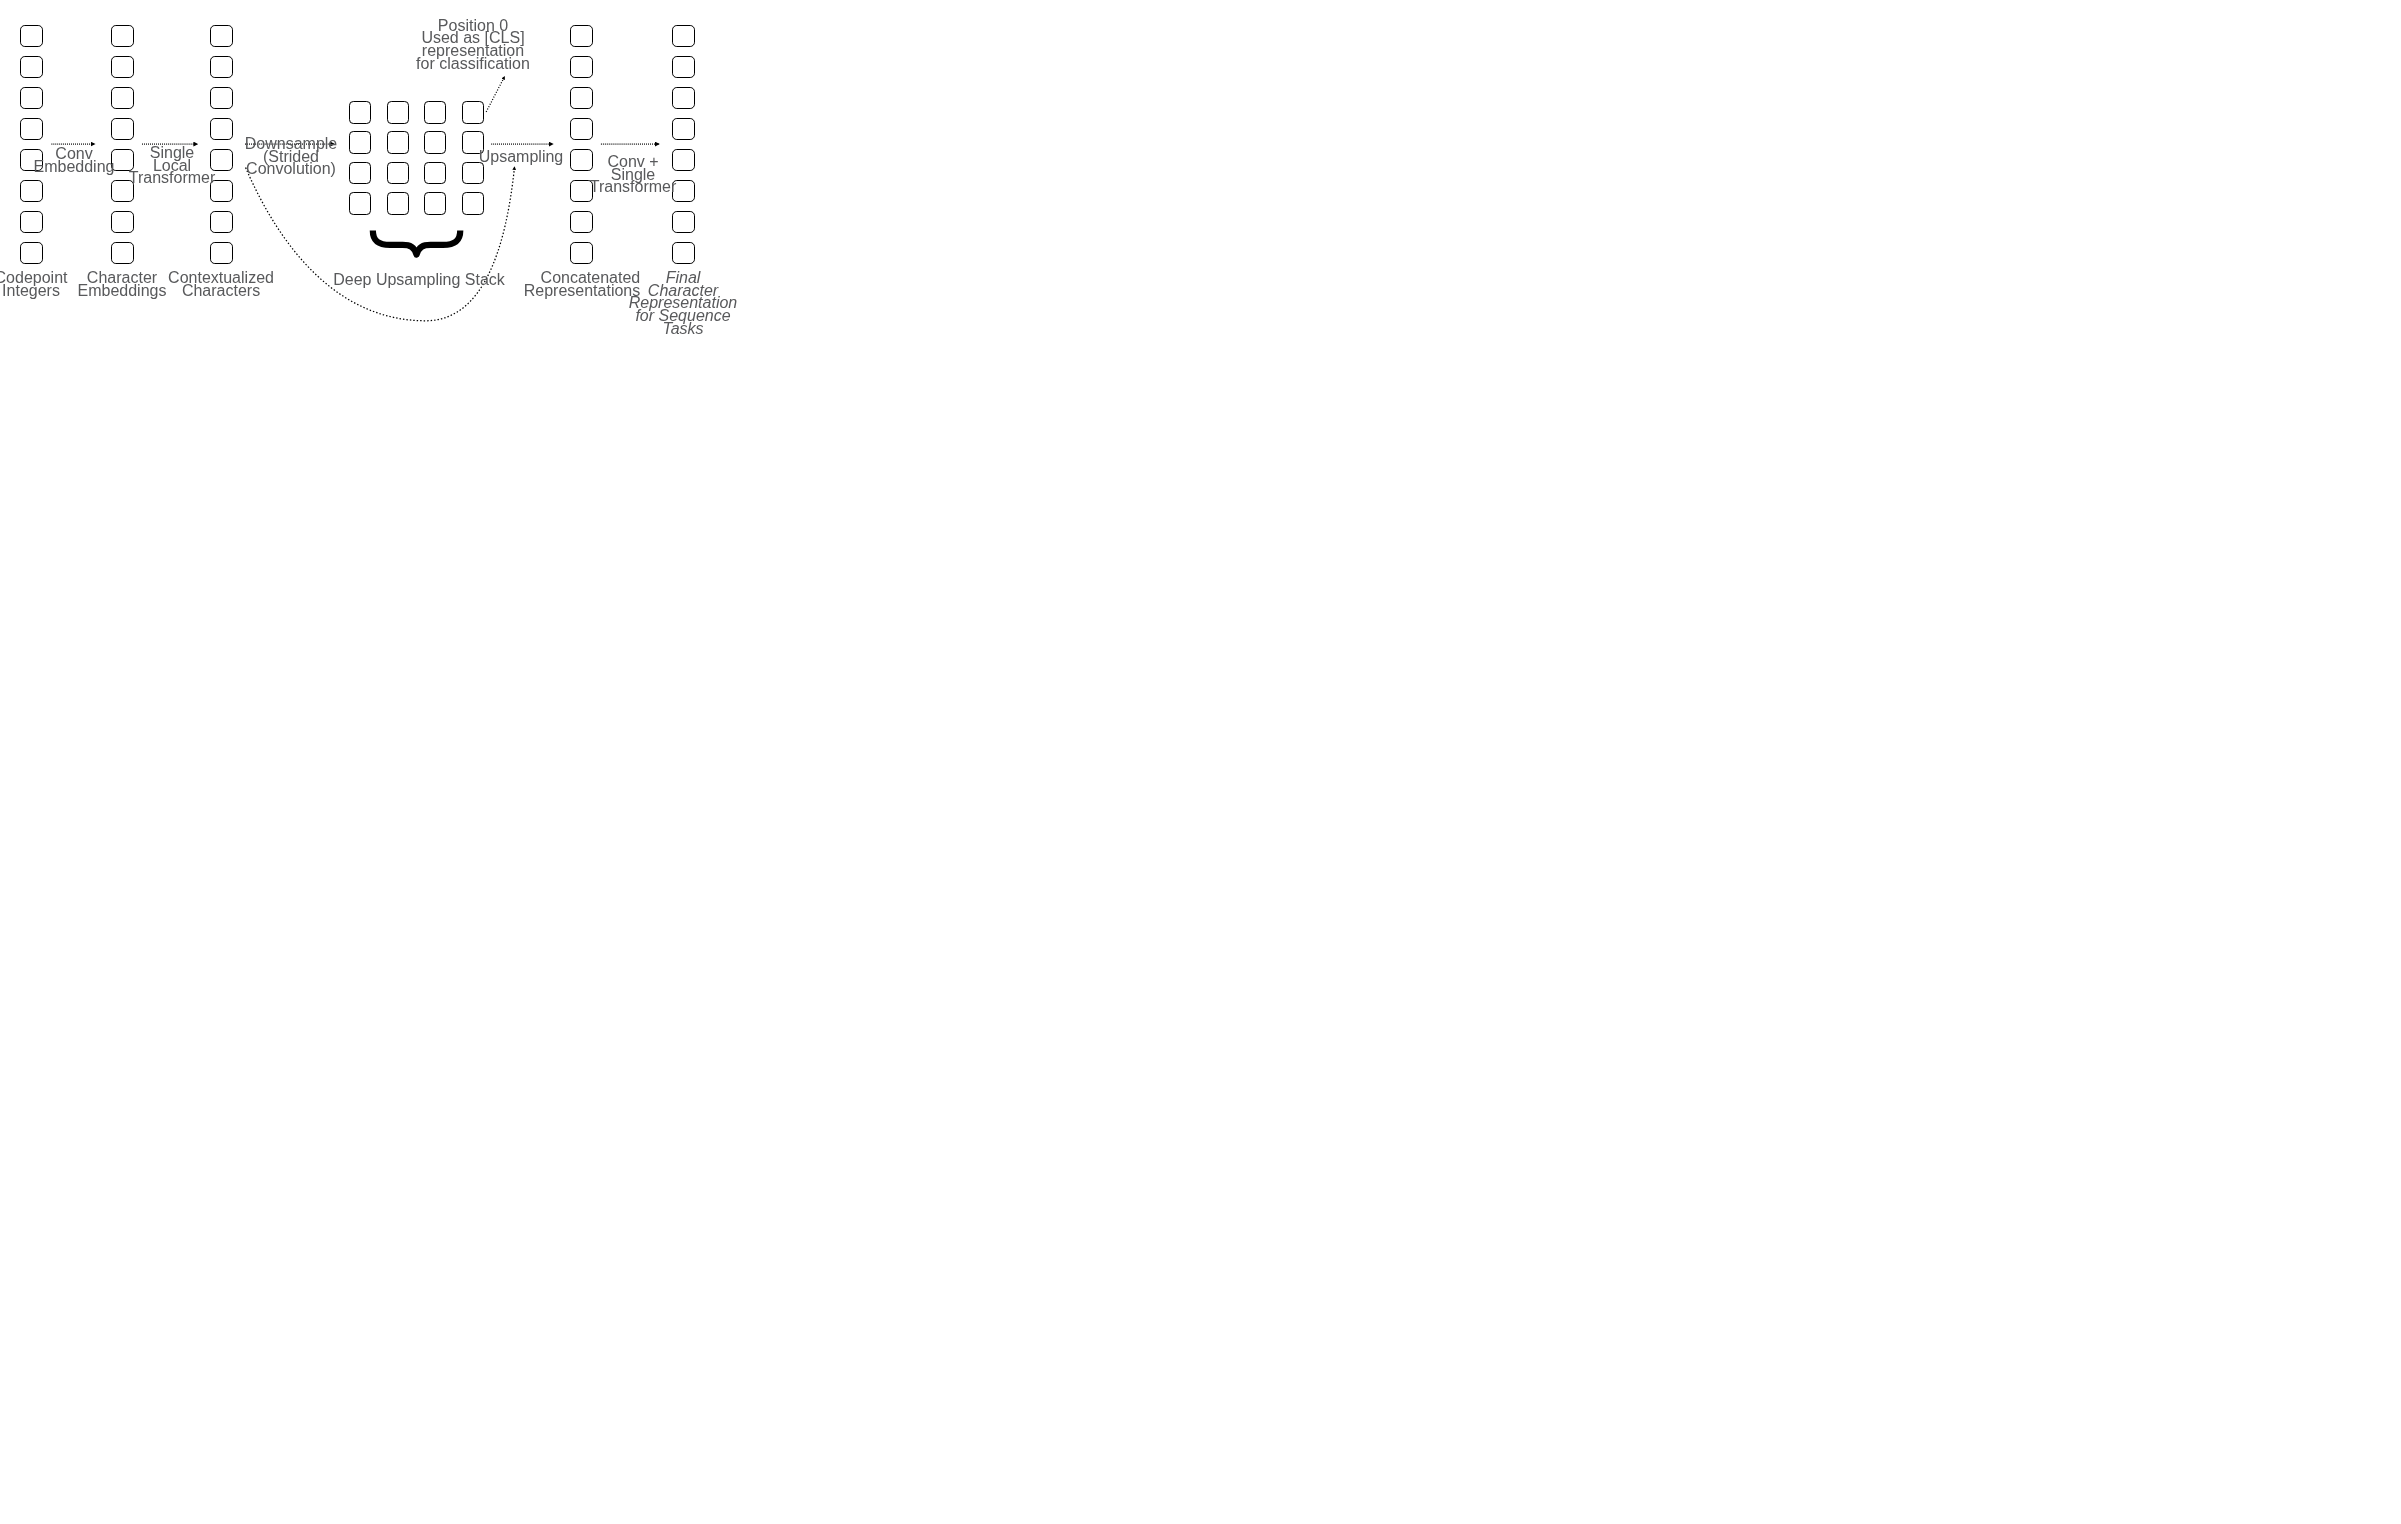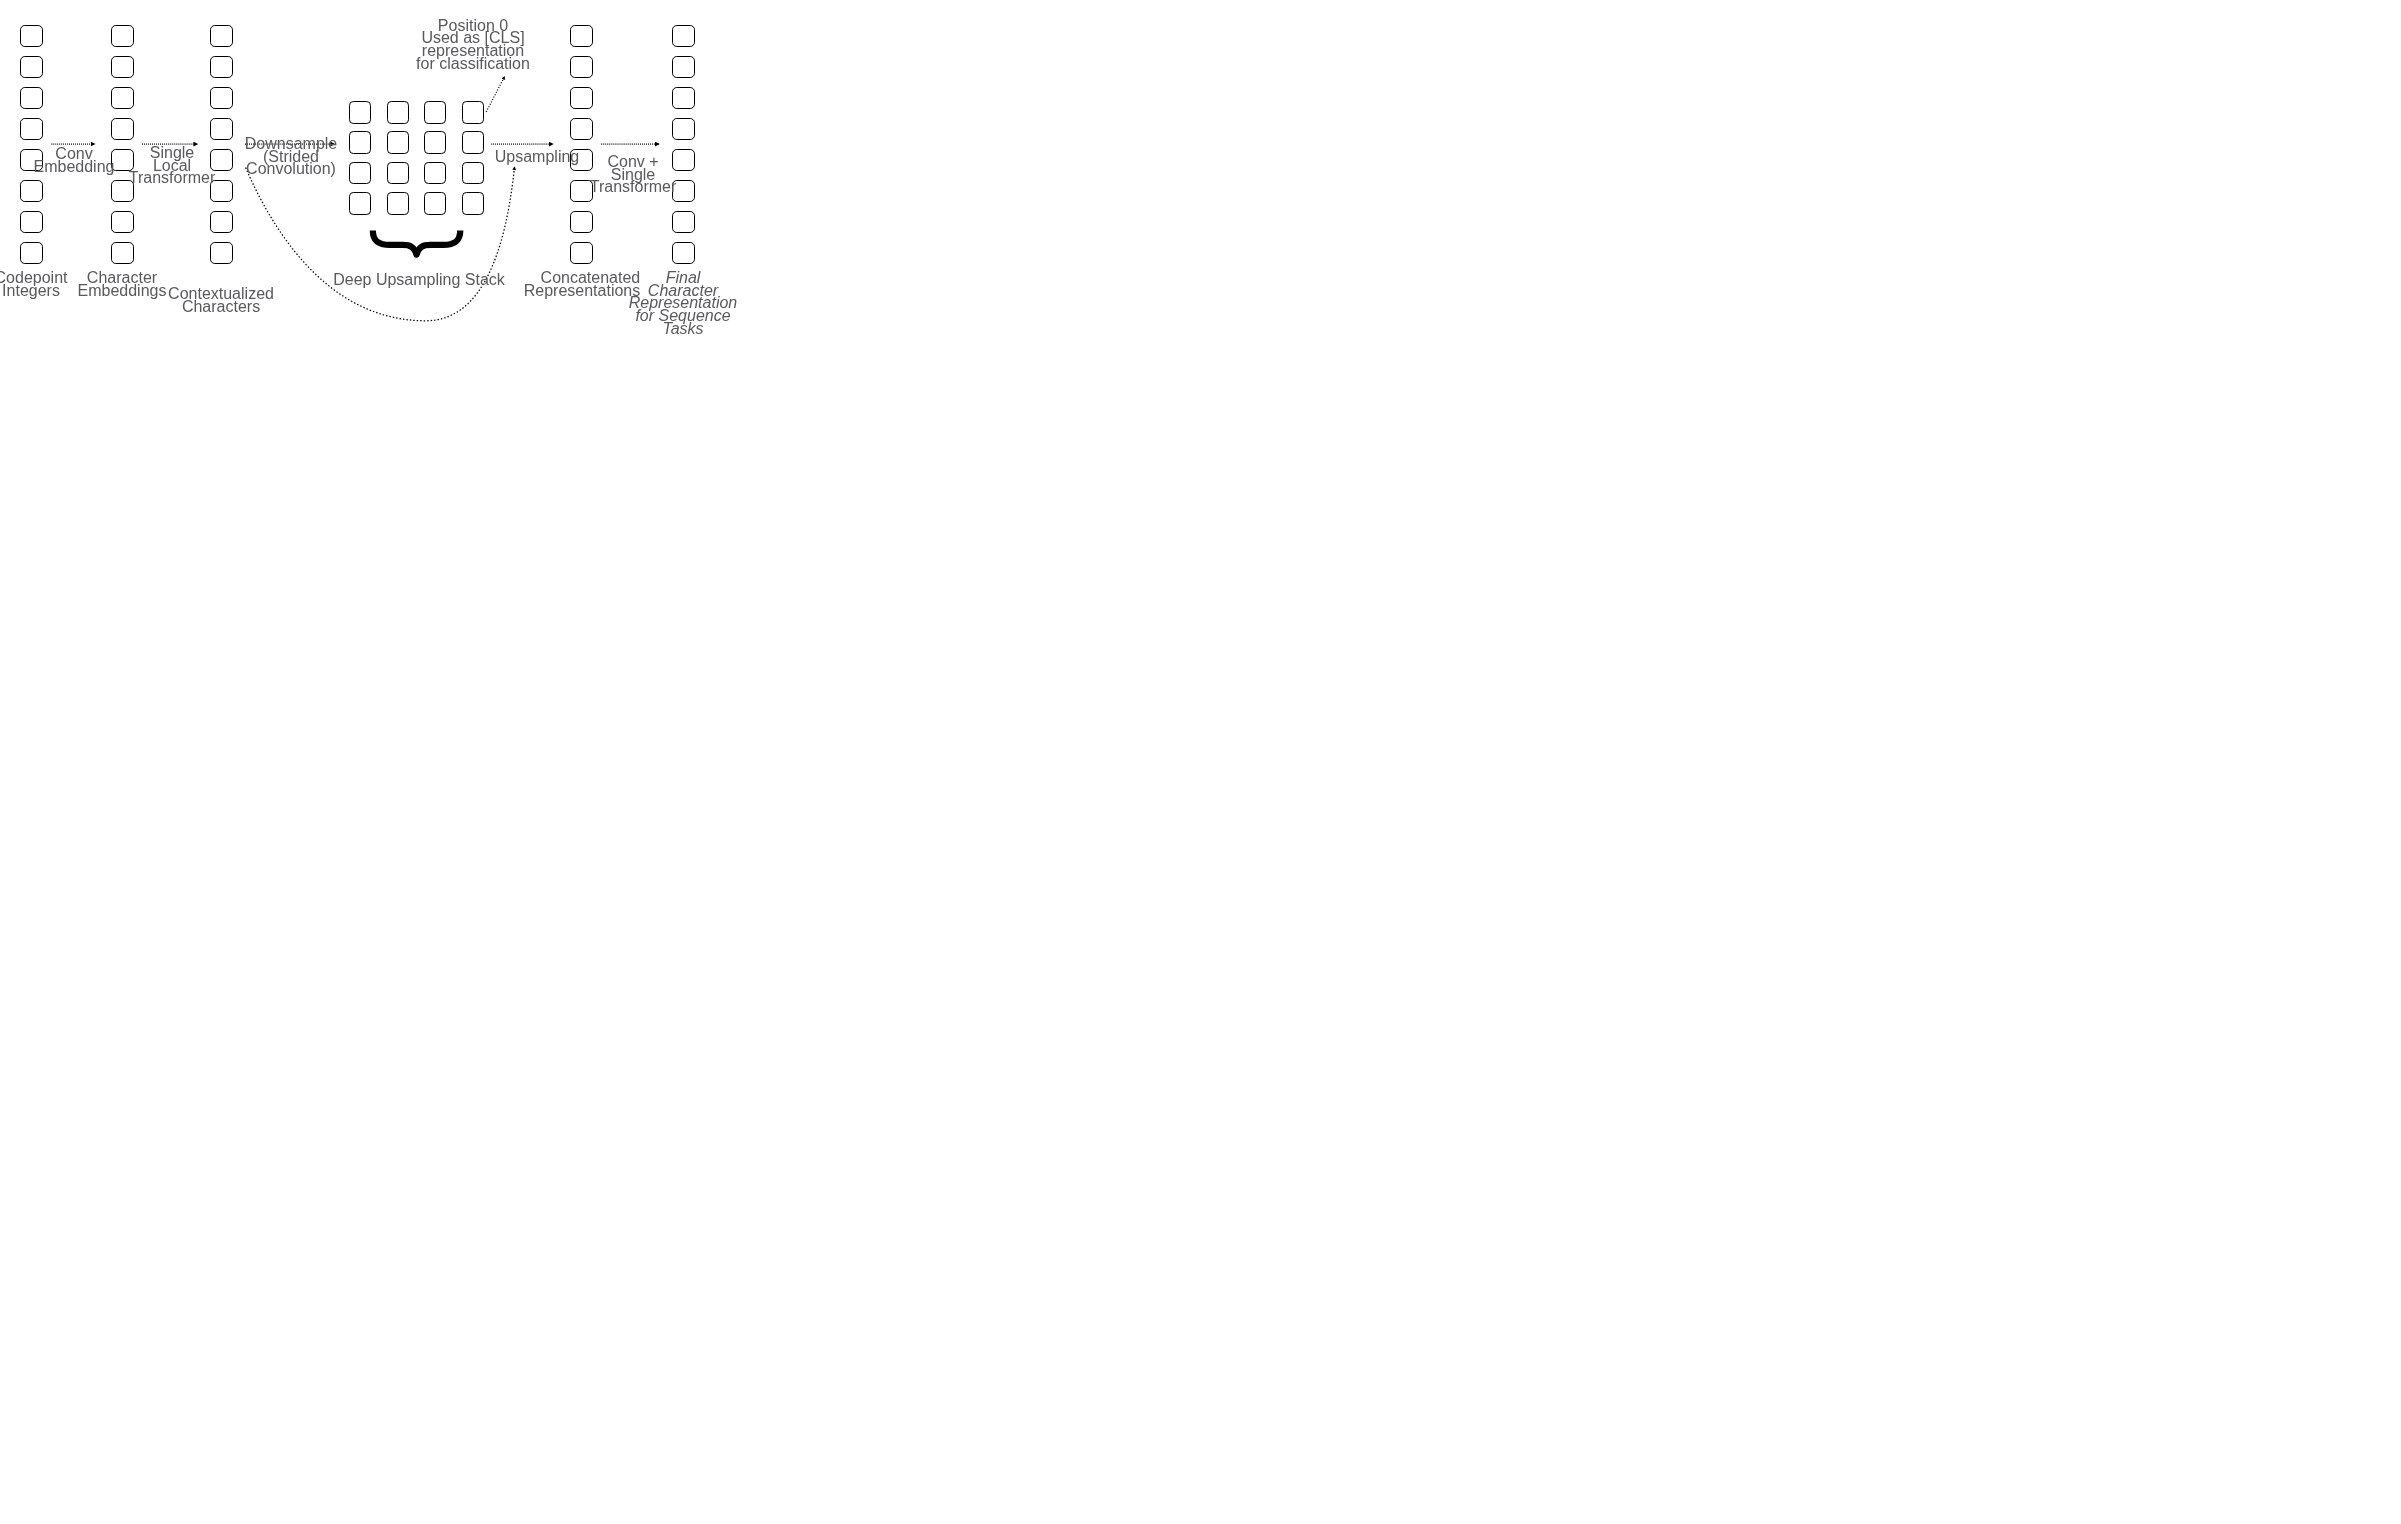--- a/index.html
+++ b/index.html
@@ -43,28 +43,28 @@
     position:absolute;
     transform:translateX(-50%);
     text-align:center;
     white-space:pre-line;
     font-size:16px;
     line-height:12.7px;
     color:#58595b;
   }
   #lbl-codepoint{left:31px;top:272px;}
   #lbl-character{left:122px;top:272px;}
-  #lbl-contextualized{left:221px;top:288px;}
+  #lbl-contextualized{left:221px;top:272px;}
   #lbl-stack{left:419px;top:274px;}
   #lbl-concatenated{left:582px;top:272px;text-align:right;}
   #lbl-final{left:683px;top:272px;font-style:italic;}
   #lbl-hash{left:74px;top:148px;}
   #lbl-single{left:172px;top:147px;}
   #lbl-downsample{left:291px;top:138px;}
-  #lbl-upsampling{left:521px;top:151px;margin-left:16px;}
+  #lbl-upsampling{left:521px;top:151px;}
   #lbl-conv{left:633px;top:156px;}
   #lbl-cls{left:473px;top:19.7px;}
   svg.overlay{
     position:absolute;left:0;top:0;width:738px;height:340px;
     pointer-events:none;
   }
   .dotarrow{stroke:#000;stroke-width:3.4;fill:none;stroke-dasharray:1.4 2.7;}
   .dotline-fine{stroke:#000;stroke-width:2.6;fill:none;stroke-dasharray:2.2 3.4;}
   .dotcurve{stroke:#000;stroke-width:2.6;fill:none;stroke-dasharray:3 4.2;}
   .brace{stroke:#000;stroke-width:13;fill:none;stroke-linecap:butt;stroke-linejoin:round;}

